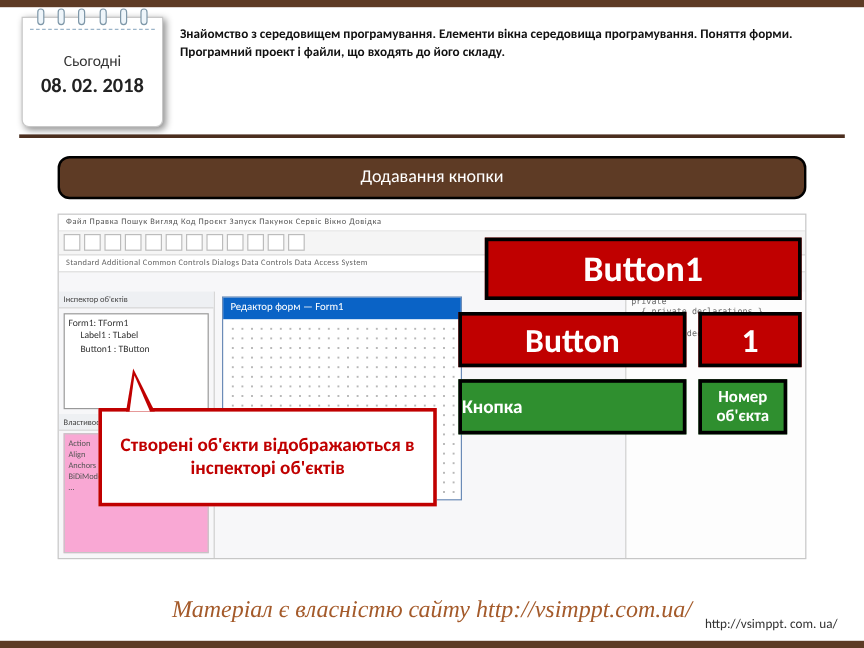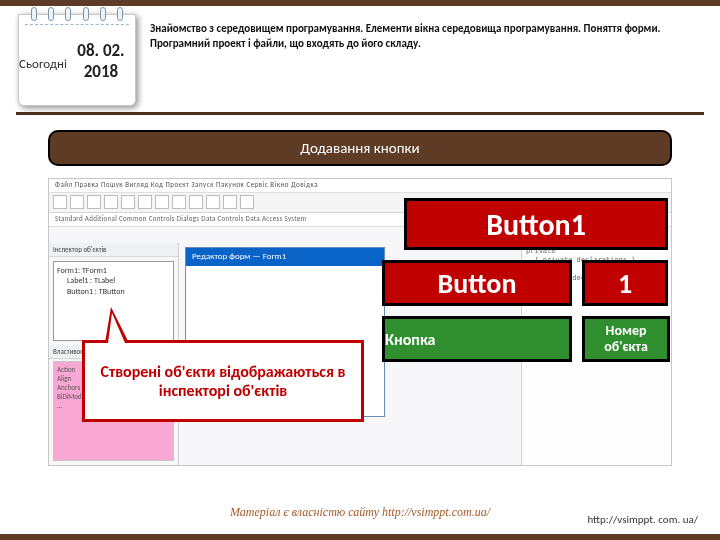--- a/index.html
+++ b/index.html
@@ -2,21 +2,21 @@
 <html><head>
 <meta charset="utf-8">
 <style>
   *{box-sizing:border-box;margin:0;padding:0}
   body{width:720px;height:540px;background:#fff;font-family:"Segoe UI",Calibri,Arial,sans-serif;position:relative;overflow:hidden}
   
   .edge{position:absolute;left:0;right:0;height:6px;background:#5e3b25}
   .edge.top{top:0}.edge.bottom{bottom:0}
 
   
-  .date-tab{position:absolute;left:18px;top:14px;width:118px;height:92px;background:#fff;border-radius:0 0 6px 6px;box-shadow:2px 2px 6px rgba(0,0,0,.45);border:1px solid #c8c8c8;display:flex;flex-direction:row;align-items:center;justify-content:center;text-align:center}
+  .date-tab{position:absolute;left:18px;top:14px;width:118px;height:92px;background:#fff;border-radius:0 0 6px 6px;box-shadow:2px 2px 6px rgba(0,0,0,.45);border:1px solid #c8c8c8;display:flex;flex-direction:column;align-items:center;justify-content:center;text-align:center}
   .date-tab .ring-row{position:absolute;top:-8px;left:6px;right:6px;height:18px;border-bottom:1px dashed #9cb5c9;display:flex;justify-content:space-around}
   .date-tab .ring{width:6px;height:14px;border:1px solid #7e97a8;border-radius:3px;background:#eef5fa}
   .date-tab .today{font-size:13px;color:#333;margin-top:6px}
   .date-tab .date{font-size:17px;font-weight:700;color:#222;margin-top:2px}
 
   
   .header-text{position:absolute;left:150px;top:22px;right:20px;font-weight:700;font-size:11px;line-height:1.35;color:#111}
   .header-rule{position:absolute;left:16px;right:16px;top:112px;height:3px;background:#4b2e1e}
 
   
@@ -43,30 +43,30 @@
   .ide .right{width:150px;border-left:1px solid #cfcfcf;background:#fdfdfd;font-size:7px;color:#6a6a6a;padding:4px;line-height:1.3}
 
   
   .chip{position:absolute;background:#c00000;border:3px solid #000;color:#fff;font-weight:700;display:flex;align-items:center;justify-content:center}
   .chip-big{left:404px;top:198px;width:264px;height:52px;font-size:30px}
   .chip-button{left:382px;top:260px;width:190px;height:46px;font-size:28px}
   .chip-one{left:582px;top:260px;width:86px;height:46px;font-size:28px}
   
   .gchip{position:absolute;background:#2f8f2f;border:3px solid #000;color:#fff;font-weight:700;display:flex;align-items:center;justify-content:flex-start;text-align:center}
   .g-button{left:382px;top:316px;width:190px;height:46px;font-size:16px}
-  .g-number{left:582px;top:316px;width:88px;height:46px;font-size:14px;line-height:1.15}
+  .g-number{left:582px;top:316px;width:74px;height:46px;font-size:14px;line-height:1.15}
 
   
   .callout{position:absolute;left:82px;top:340px;width:282px;height:82px;background:#fff;border:3px solid #c00000;color:#c00000;font-weight:600;font-size:16px;display:flex;align-items:center;justify-content:center;text-align:center;padding:4px 8px}
   
   .callout::before{content:"";position:absolute;left:20px;top:-36px;width:0;height:0;border-left:6px solid transparent;border-right:18px solid transparent;border-bottom:36px solid #c00000}
   .callout::after{content:"";position:absolute;left:23px;top:-30px;width:0;height:0;border-left:4px solid transparent;border-right:13px solid transparent;border-bottom:30px solid #fff}
 
   
-  .footer-center{position:absolute;left:0;right:0;bottom:20px;text-align:center;font-family:Georgia,'Times New Roman',serif;font-style:italic;color:#a45a2a;font-size:12px}
+  .footer-center{position:absolute;left:0;right:0;bottom:20px;text-align:center;font-family:Georgia,'Times New Roman',serif;font-style:italic;color:#a45a2a;font-size:20px}
   .footer-right{position:absolute;right:22px;bottom:14px;font-size:11px;color:#333}
 </style>
 </head>
 <body>
 
 <div class="edge top"></div>
 <div class="edge bottom"></div>
 
 <div class="date-tab">
   <div class="ring-row">

